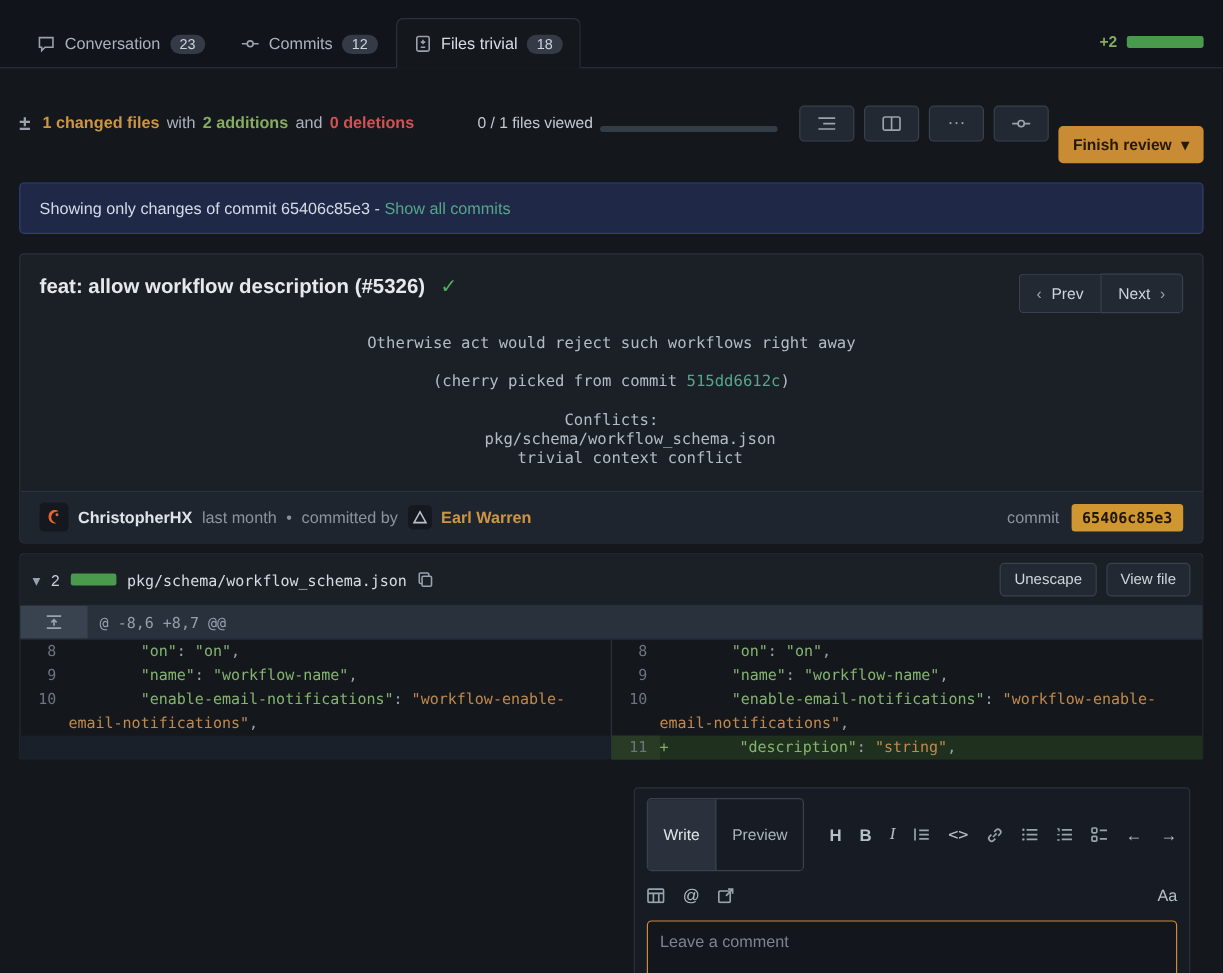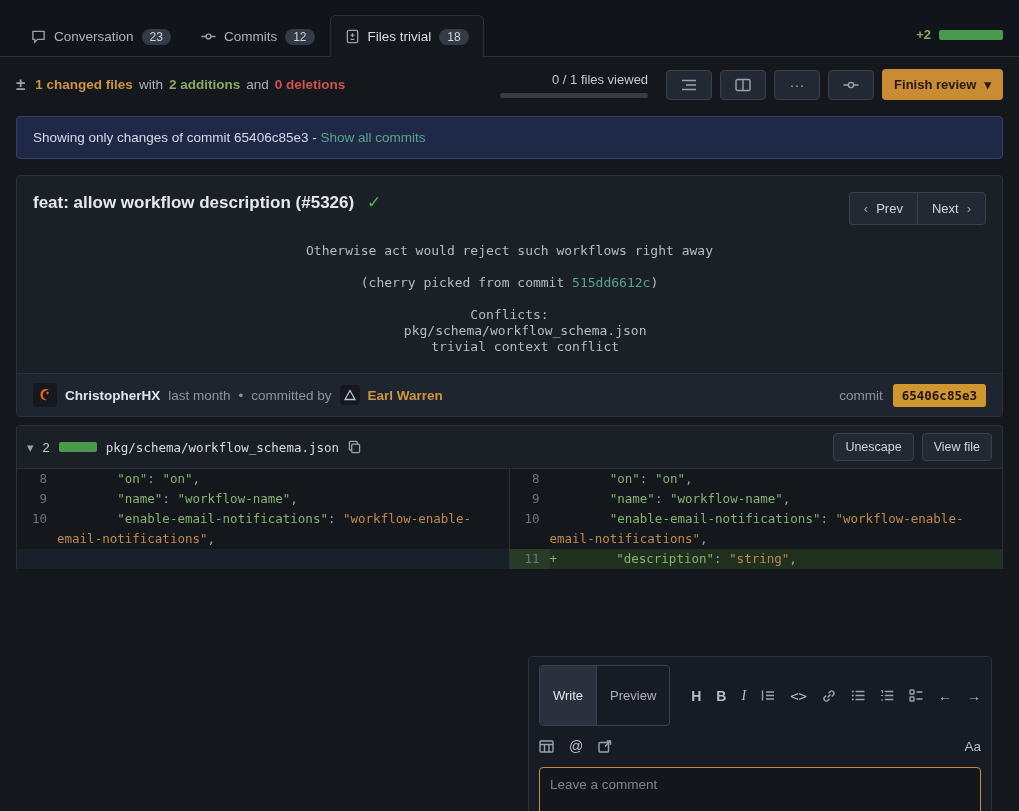--- a/index.html
+++ b/index.html
@@ -35,28 +35,28 @@
   .statbar{width:64px; height:10px; background:var(--greenbar); border-radius:2px;}
 
   
   .toolbar{display:flex; align-items:center; padding:12px 16px 10px;}
   .changed{display:flex; align-items:center; gap:6px; font-size:13.5px; color:var(--muted2);}
   .changed .pm{color:#9aa3ad; font-size:17px; font-weight:bold; margin-right:4px;}
   .c-files{color:var(--orange); font-weight:bold;}
   .c-add{color:var(--green); font-weight:bold;}
   .c-del{color:var(--red); font-weight:bold;}
   .tool-right{margin-left:auto; display:flex; align-items:center; gap:8px;}
-  .viewed{display:flex; flex-direction:column; align-items:flex-end; gap:6px; margin-right:10px;}
+  .viewed{display:flex; flex-direction:row; align-items:flex-end; gap:6px; margin-right:10px;}
   .viewed .vtxt{font-size:13px; color:#c2c9d1;}
   .vtrack{width:148px; height:5px; background:#343c46; border-radius:3px;}
   .iconbtn{width:46px; height:30px; background:var(--btn); border:1px solid var(--border2);
     border-radius:4px; display:flex; align-items:center; justify-content:center;
     color:#9aa3ad; cursor:pointer; font-size:15px;}
   .finish{background:var(--orangebtn); color:#241a05; font-weight:bold; font-size:13px;
-    border:none; border-radius:4px; padding:8px 12px; display:flex; align-items:center; gap:8px; cursor:pointer;}
+    border:none; border-radius:4px; padding:8px 12px; display:flex; align-items:center; gap:8px; cursor:pointer;margin-top:36px;}
 
   
   .banner{margin:6px 16px 16px; background:var(--bannerbg); border:1px solid var(--bannerbd);
     border-radius:4px; padding:13px 16px; font-size:13.5px; color:#d5dbe6;}
   .banner a{color:var(--teal); text-decoration:none; cursor:pointer;}
 
   
   .commitcard{margin:0 16px 8px; background:var(--panel); border:1px solid var(--border); border-radius:4px; overflow:hidden;}
   .commithead{display:flex; align-items:flex-start; padding:16px;}
   .committitle{font-size:17px; font-weight:bold; color:#e6e9ec;}
@@ -277,20 +277,28 @@
       <span class="fh-bar"></span>
       <span class="fh-name mono">pkg/schema/workflow_schema.json</span>
       <svg class="ic" width="13" height="14" viewBox="0 0 14 14">
           <rect x="4" y="4" width="8.5" height="9" rx="1.2"></rect>
           <path d="M10 4V2.2A1.2 1.2 0 0 0 8.8 1H2.7A1.2 1.2 0 0 0 1.5 2.2v7.1A1.2 1.2 0 0 0 2.7 10.5H4"></path>
         </svg>
       <div class="fh-right">
         <button class="smallbtn">Unescape</button>
         <button class="smallbtn">View file</button>
       </div>
+    </div>
+    <div class="hunk">
+      <div class="hunkgut">
+        <svg class="ic" width="14" height="13" viewBox="0 0 14 13">
+            <path d="M1 1.5h12M1 11.5h12M7 9.5v-5M4.8 6.6 7 4.4l2.2 2.2"></path>
+          </svg>
+      </div>
+      <div class="hunktxt mono">@ -8,6 +8,7 @@</div>
     </div>
     <div class="splitwrap">
       <div class="half left">
           <div class="drow ctx">
             <span class="gut">8</span>
             <div class="code"><span class="seg-g">        "on"</span><span class="seg-d">: </span><span class="seg-g">"on"</span><span class="seg-d">,</span></div>
           </div>
           <div class="drow ctx">
             <span class="gut">9</span>
             <div class="code"><span class="seg-g">        "name"</span><span class="seg-d">: </span><span class="seg-g">"workflow-name"</span><span class="seg-d">,</span></div>

